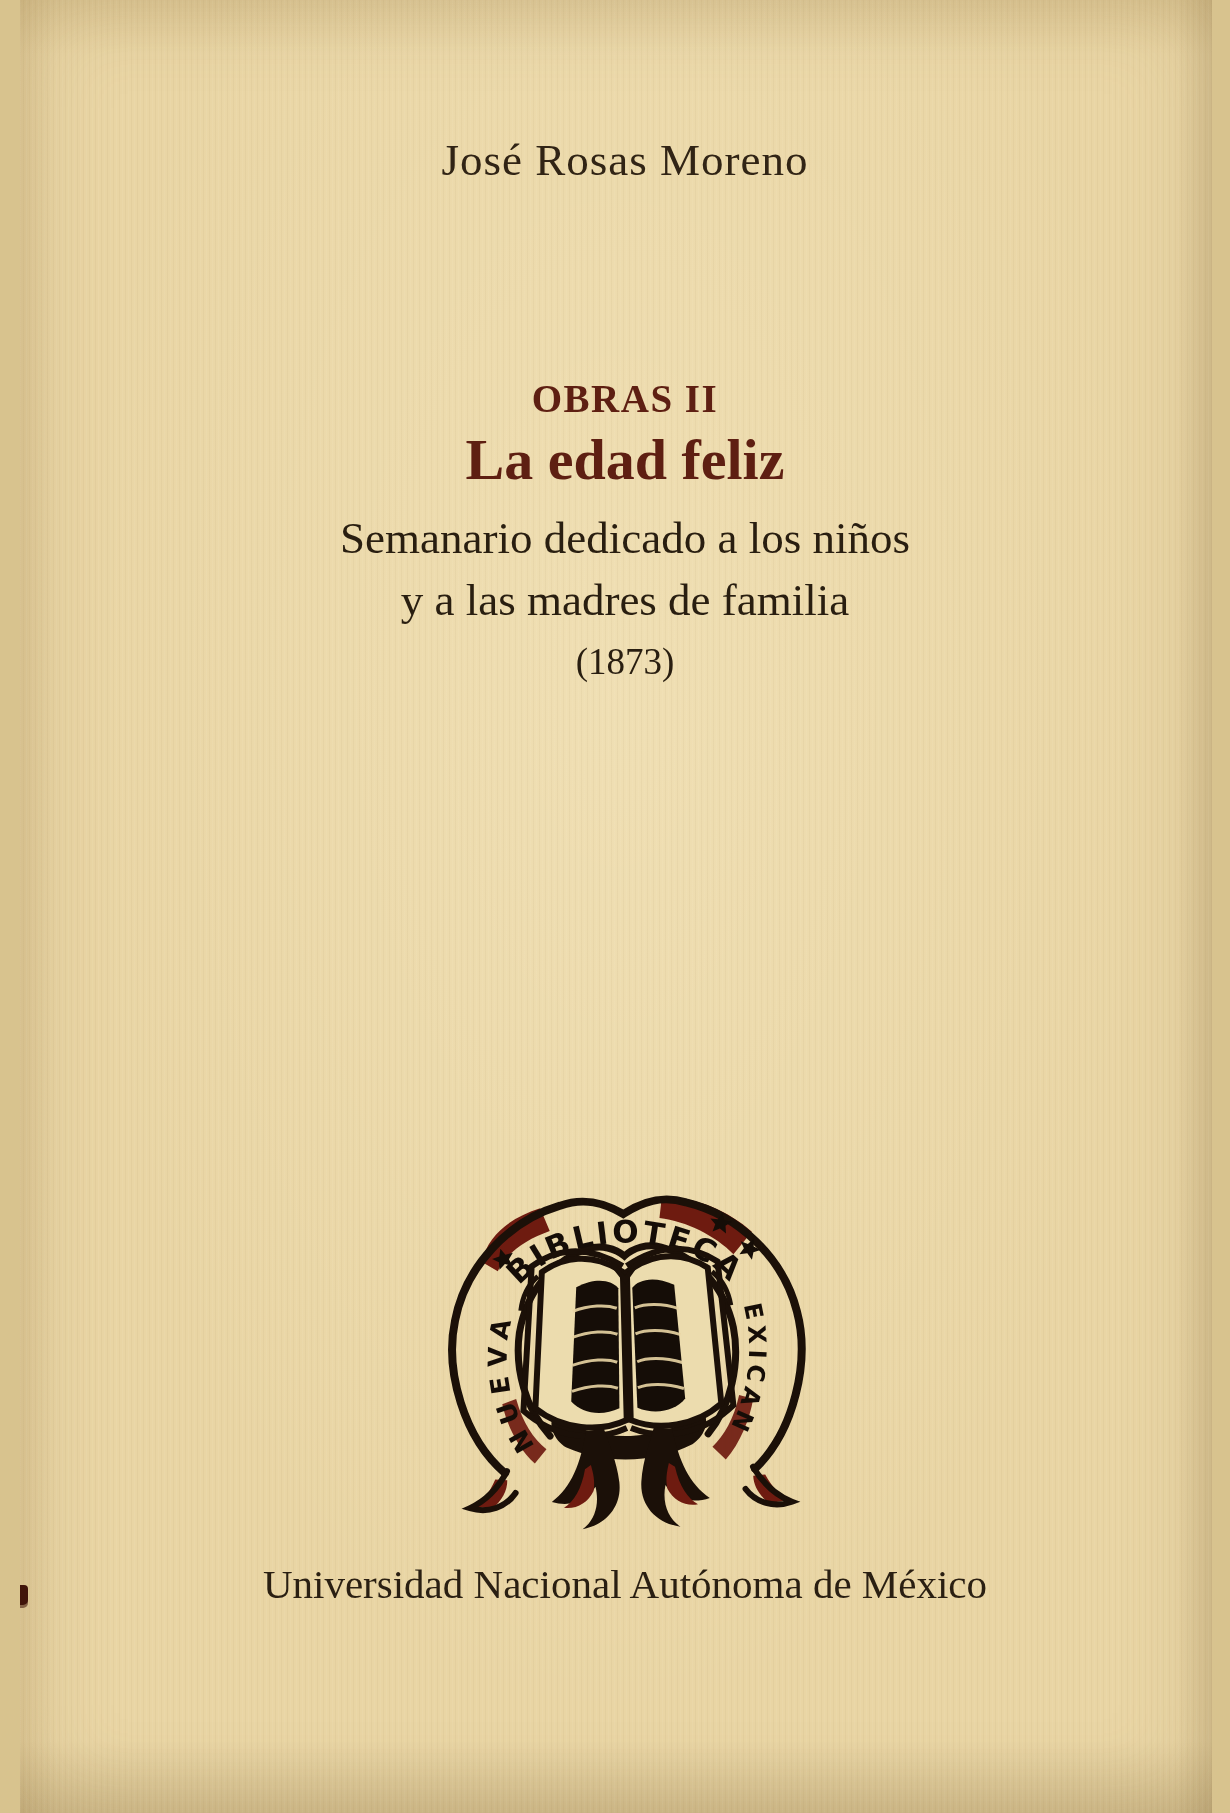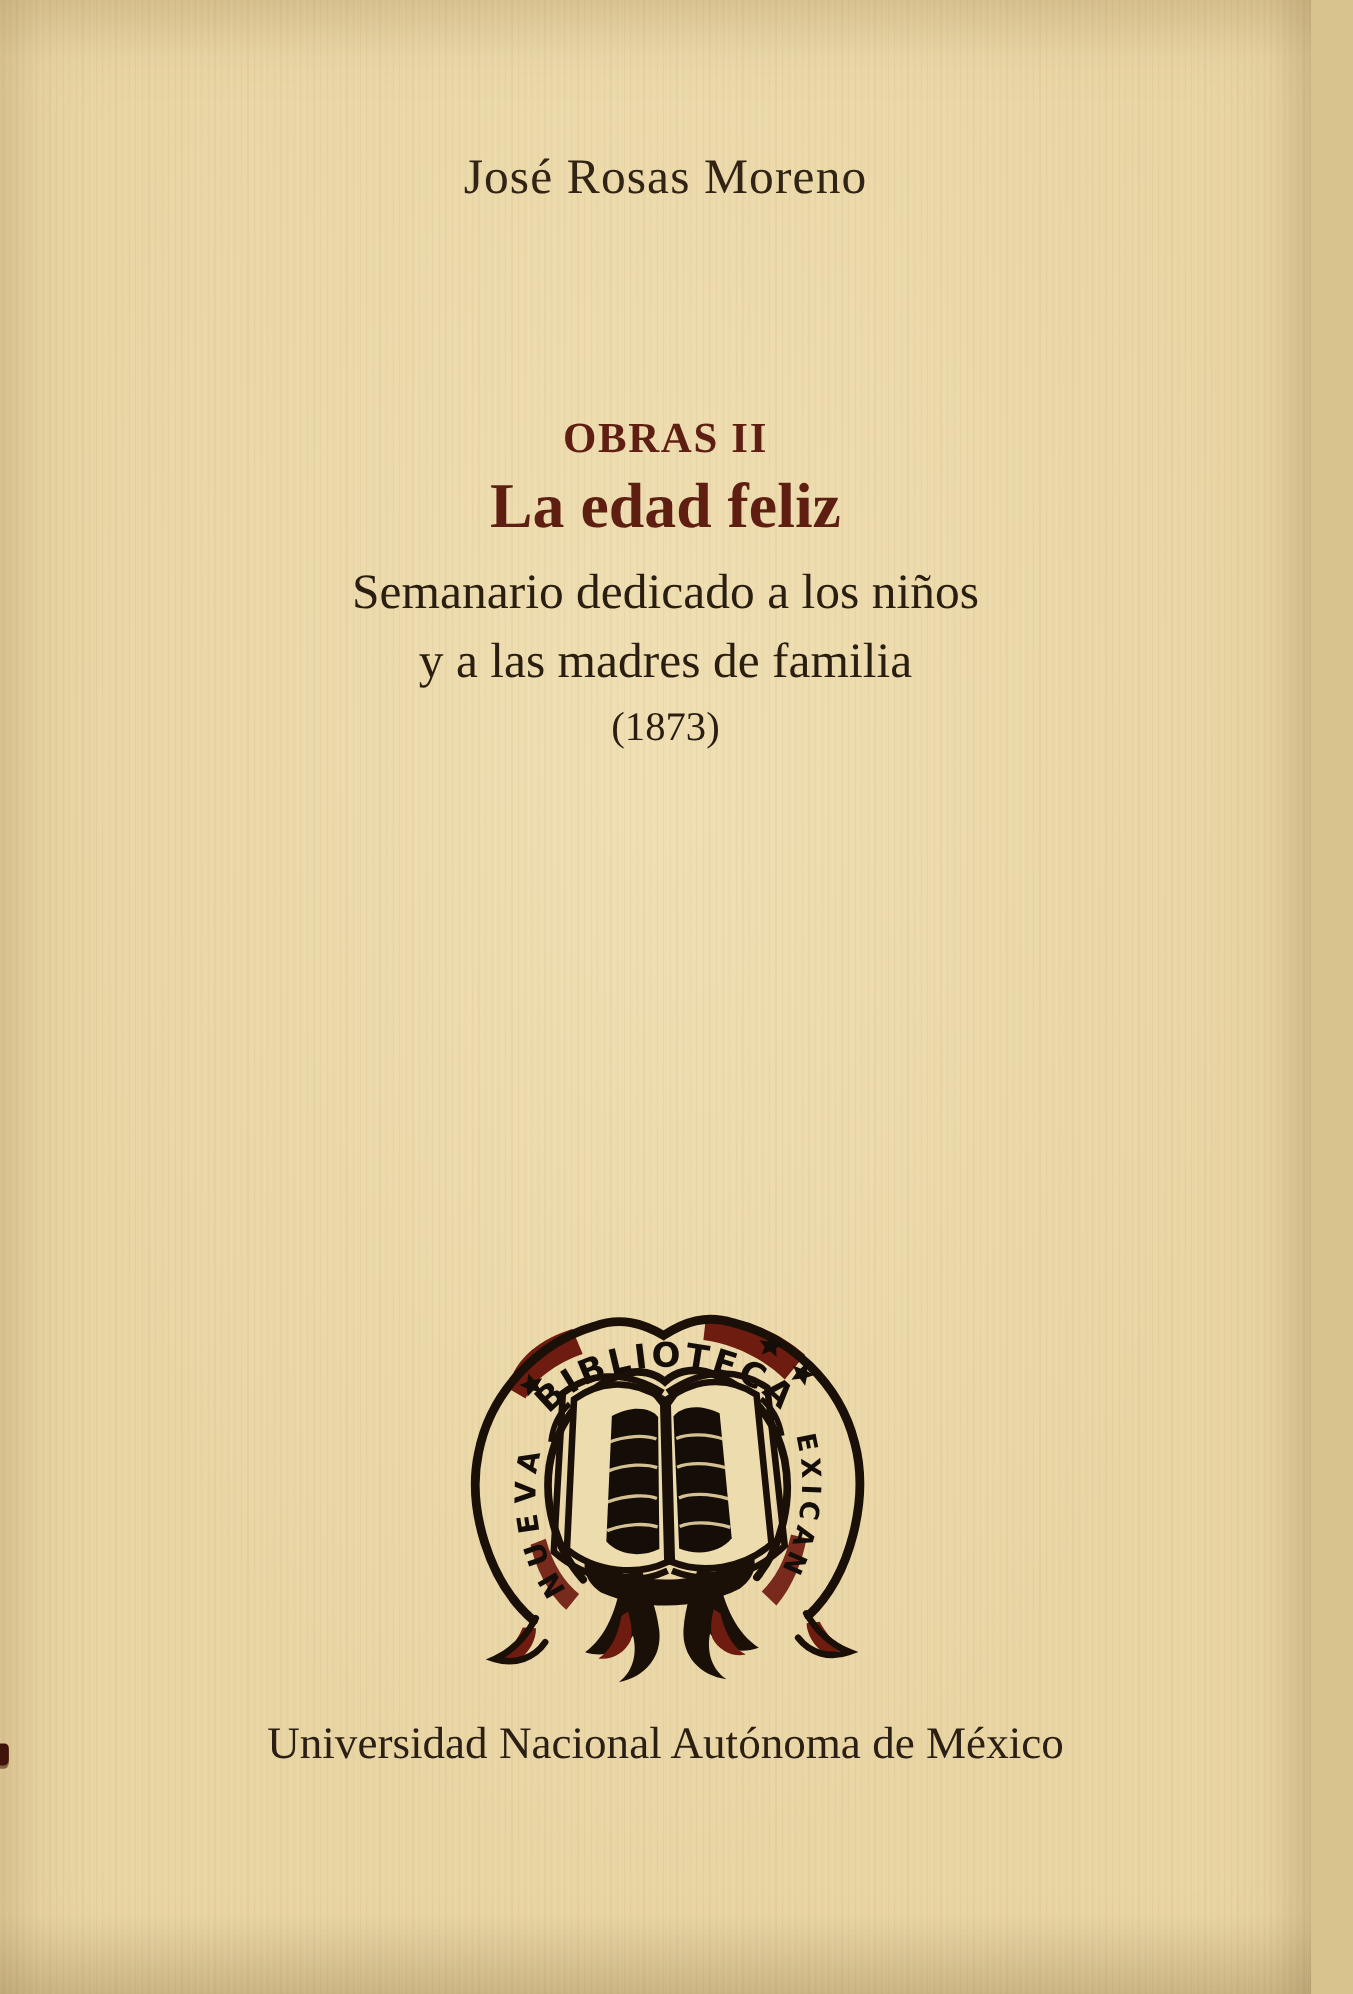--- a/index.html
+++ b/index.html
@@ -12,20 +12,21 @@
         rgba(255,252,235,0.06) 0 1px,
         rgba(0,0,0,0) 1px 3px,
         rgba(125,95,45,0.05) 3px 4px,
         rgba(0,0,0,0) 4px 6px),
       radial-gradient(ellipse at 50% 38%, rgba(255,246,215,0.30), rgba(0,0,0,0) 65%),
       linear-gradient(to bottom, rgba(150,120,60,0.12), rgba(0,0,0,0) 3%, rgba(0,0,0,0) 96%, rgba(110,88,45,0.18)),
       linear-gradient(to right, rgba(150,120,60,0.10), rgba(0,0,0,0) 3%, rgba(0,0,0,0) 97%, rgba(110,88,45,0.14));
     box-shadow: inset 0 0 90px rgba(130,100,50,0.22);
     overflow:hidden;
     font-family:"Liberation Serif","DejaVu Serif",serif;
+    margin-left:20px;
   }
   .line{
     position:absolute;left:0;width:1230px;
     text-align:center;
     transform:translateX(-10px);
     white-space:nowrap;
   }
   .author{ top:134px; font-size:45px; color:#312415; letter-spacing:1px;}
   .series{ top:376px; font-size:39px; font-weight:700; color:#5e1f12; letter-spacing:1.5px;}
   .title{  top:426px; font-size:58px; font-weight:700; color:#5e1f12;}

